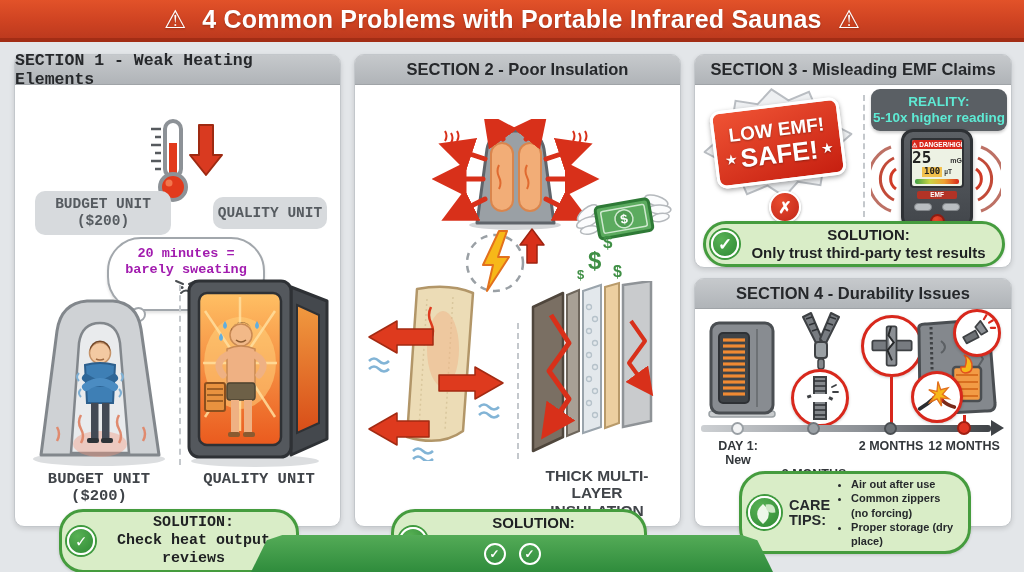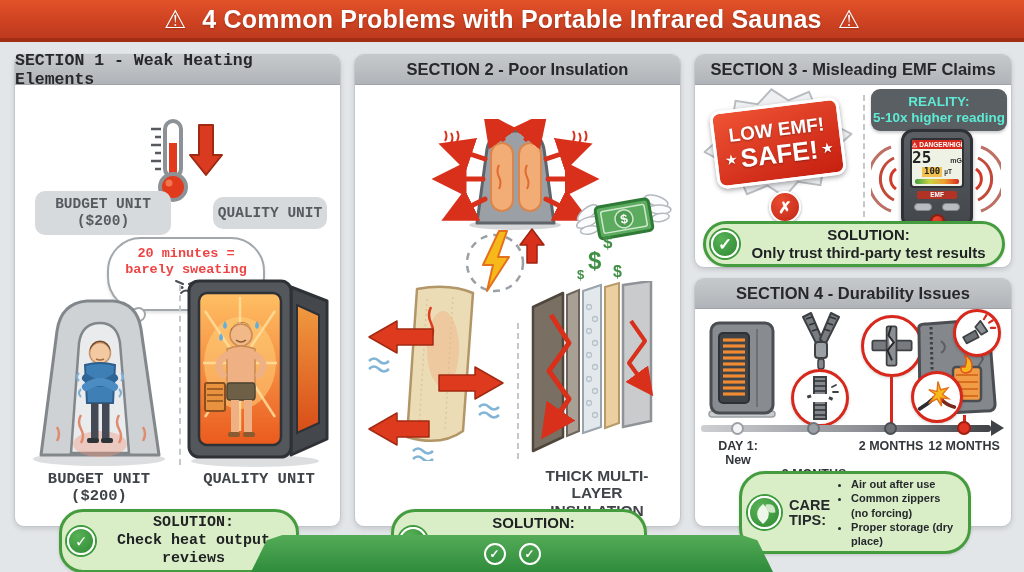--- a/index.html
+++ b/index.html
@@ -46,21 +46,21 @@
   .solution-text .lab { display:block; font-weight:bold; font-size:15px; }
   .solution-text .txt { display:block; font-weight:bold; font-size:15px; }
 
   
   .cloud { position:absolute; background:#fff; border:2.5px solid #a2a7ac; border-radius:34px;
     text-align:center; padding:7px 8px 2px; box-shadow:0 2px 3px rgba(0,0,0,.12); }
   .cloud:before { content:""; position:absolute; left:22px; bottom:-13px; width:11px; height:11px;
     background:#fff; border:2.5px solid #a2a7ac; border-radius:50%; }
   .cloud:after { content:""; position:absolute; left:12px; bottom:-22px; width:6px; height:6px;
     background:#fff; border:2px solid #a2a7ac; border-radius:50%; }
-  .cloud-text { font-weight:bold; font-size:13.5px; color:#ef4444; white-space:pre-line; line-height:1.2; }
+  .cloud-text { font-weight:bold; font-size:13.5px; color:#a21caf; white-space:pre-line; line-height:1.2; }
 
   
   .badge-wrap { position:absolute; transform:rotate(-7deg); }
   .badge-plate { position:absolute; left:10px; top:17px; width:130px; height:78px;
     background:linear-gradient(160deg,#ef5334,#c61f10); border:3px solid #fff; border-radius:10px;
     box-shadow:0 2px 5px rgba(0,0,0,.35); display:flex; flex-direction:column;
     align-items:center; justify-content:center; color:#fff; }
   .badge-l1 { font-size:19px; font-weight:bold; text-shadow:0 1px 2px rgba(0,0,0,.3); }
   .badge-l2 { font-size:26px; font-weight:bold; line-height:1; display:flex; align-items:center; gap:4px;
     text-shadow:0 1px 2px rgba(0,0,0,.3); }

